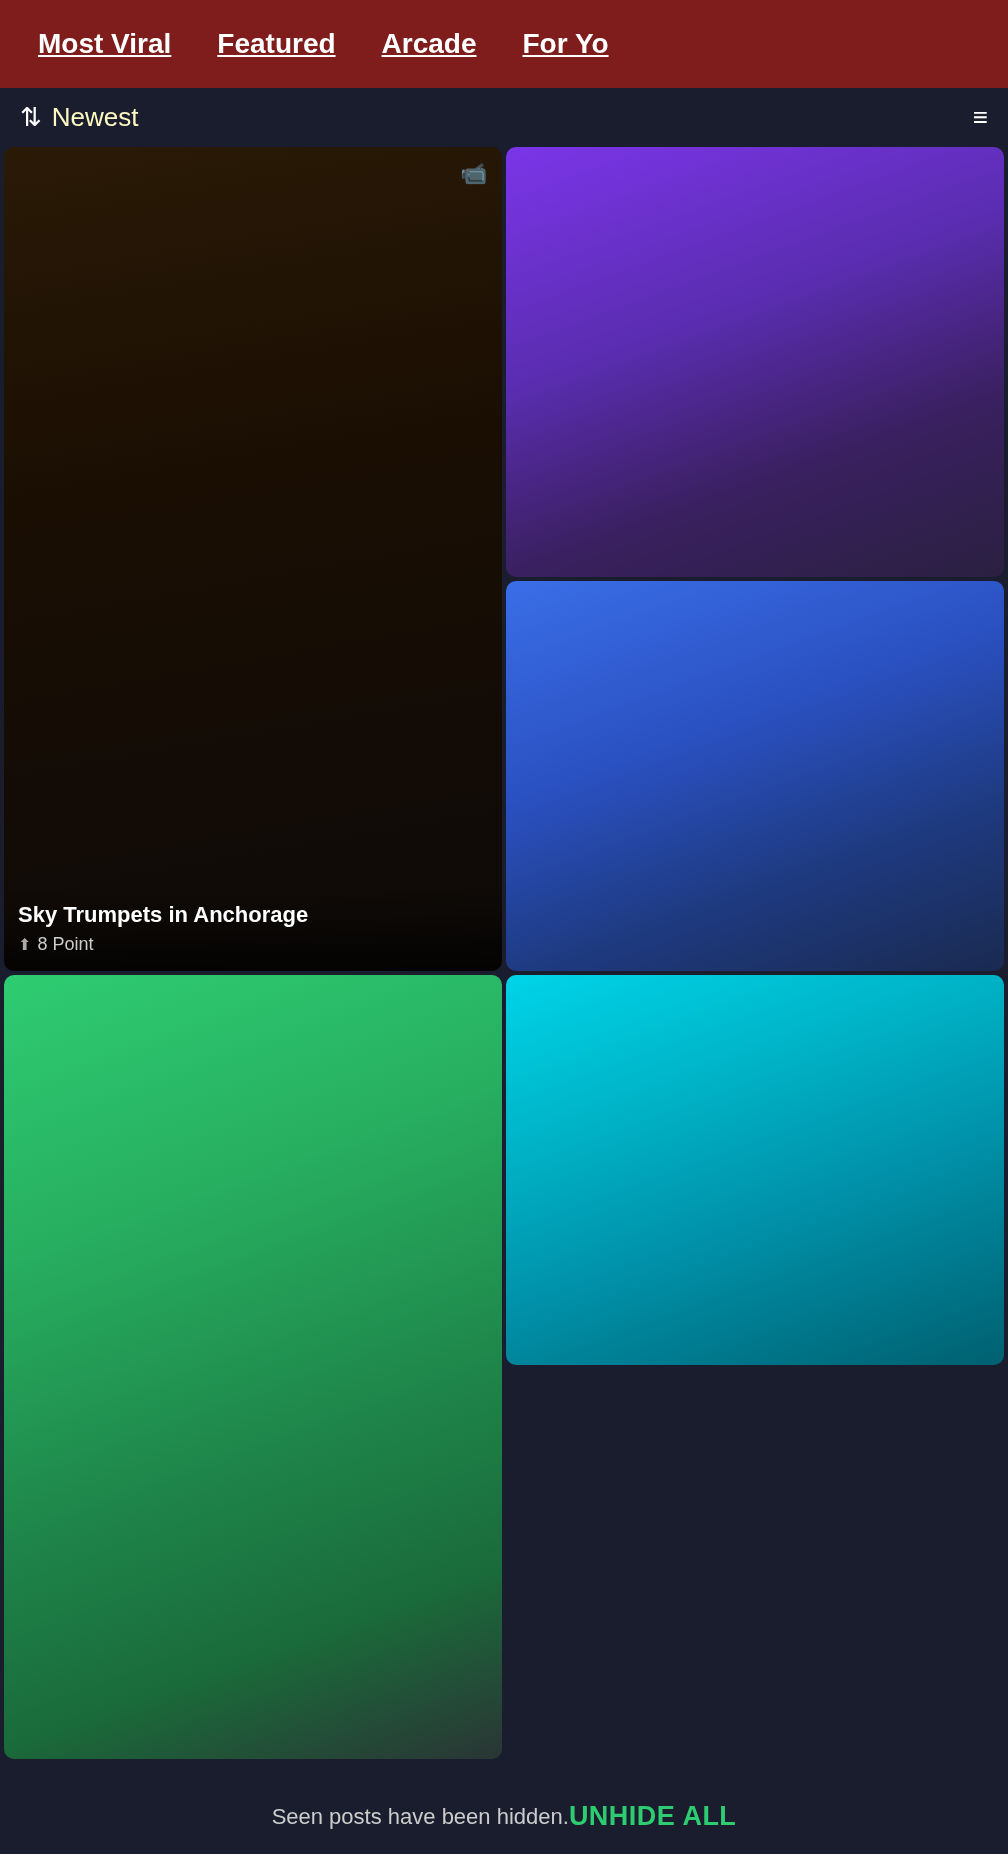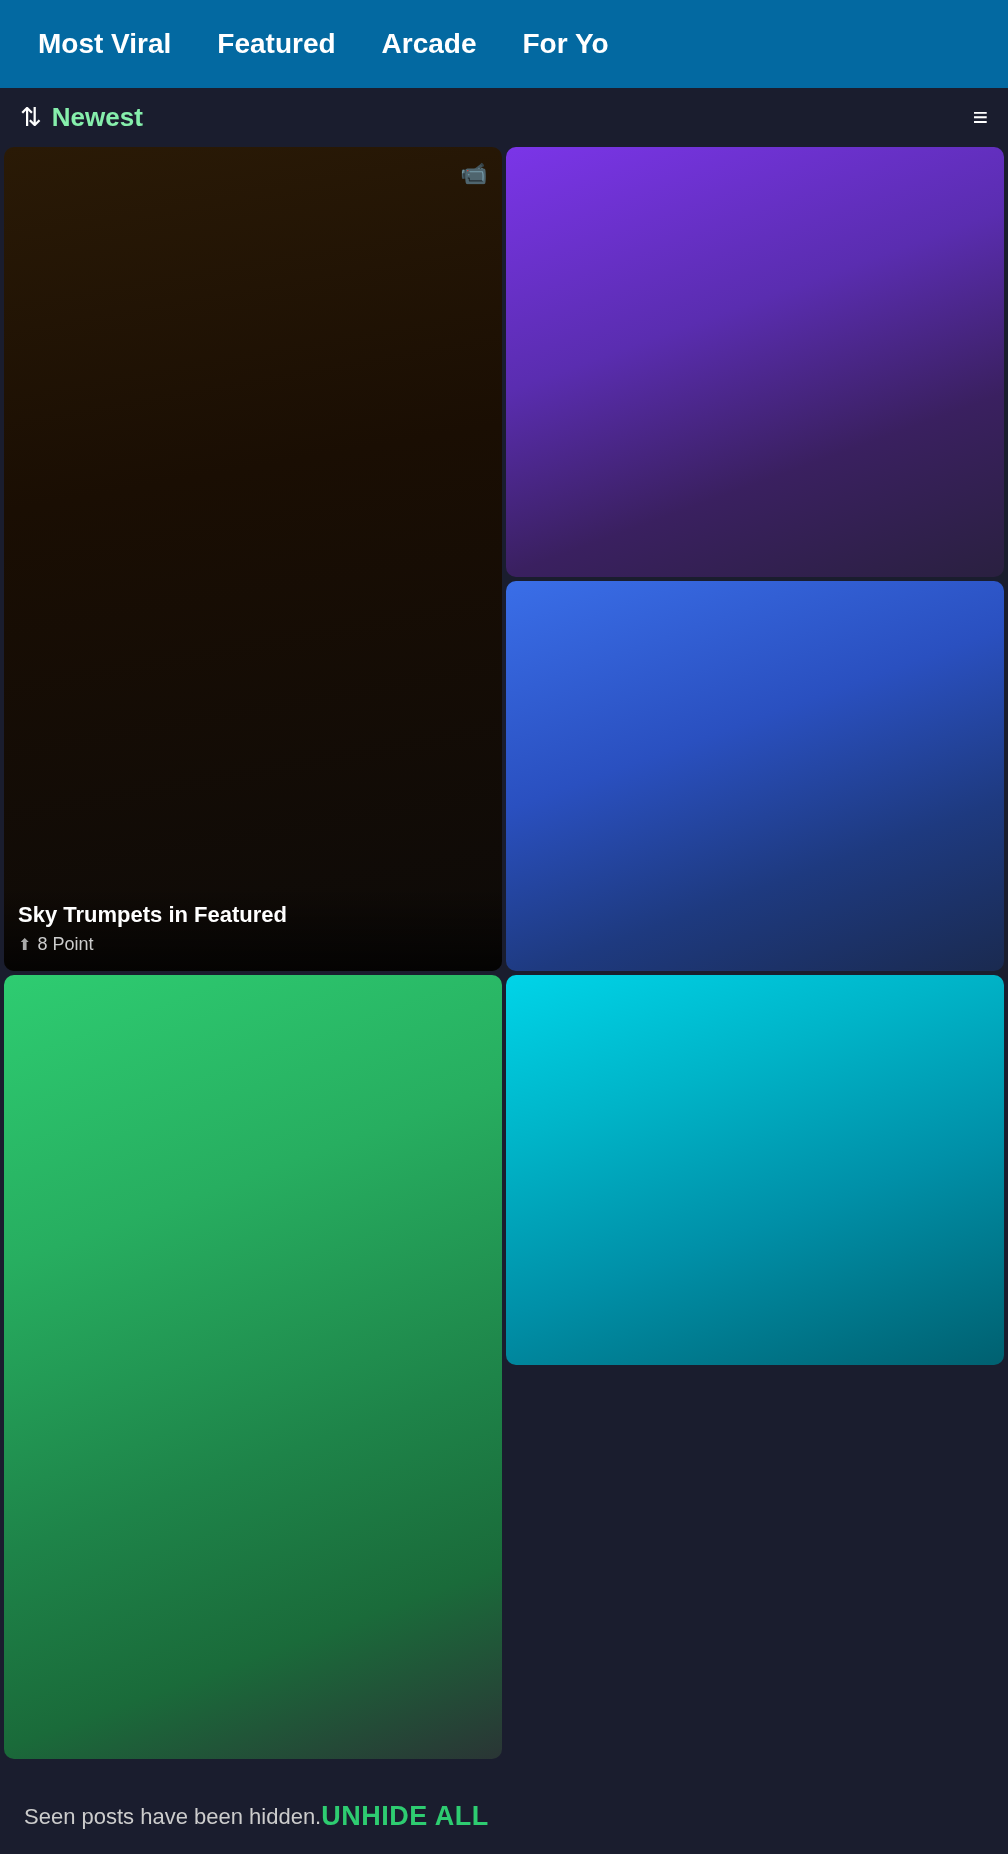--- a/index.html
+++ b/index.html
@@ -16,21 +16,22 @@
       color: #ffffff;
       overflow-x: hidden;
     }
 
     
     .top-nav {
       display: flex;
       align-items: center;
       padding: 18px 20px;
       gap: 10px;
-      background-color: #0369a1;
+      background-color: #7f1d1d;
+      text-decoration: underline;
     }
 
     .nav-item {
       font-size: 28px;
       font-weight: 600;
       color: #ffffff;
       cursor: pointer;
       padding: 10px 18px;
       border-radius: 40px;
       white-space: nowrap;
@@ -56,22 +57,22 @@
       gap: 10px;
     }
 
     .sort-icon {
       font-size: 26px;
       color: #ffffff;
     }
 
     .sort-label {
       font-size: 26px;
-      font-weight: 700;
-      color: #86efac;
+      font-weight: 400;
+      color: #fef9c3;
     }
 
     .filter-icon {
       font-size: 26px;
       color: #ffffff;
       cursor: pointer;
     }
 
     
     .grid {
@@ -159,21 +160,21 @@
       right: 14px;
       color: #ffffff;
       font-size: 22px;
       opacity: 0.9;
     }
 
     
     .bottom-bar {
       display: flex;
       align-items: center;
-      justify-content: flex-start;
+      justify-content: center;
       padding: 22px 24px;
       background-color: #1a1d2e;
       position: fixed;
       bottom: 0;
       width: 1008px;
     }
 
     .seen-text {
       font-size: 22px;
       color: #cccccc;
@@ -214,21 +215,21 @@
   <span class="filter-icon">≡</span>
 </div>
 
 <div class="grid-wrapper">
   <div class="grid">
 
     <div class="grid-item tall">
       <div class="card-1" style="height:100%; min-height:430px;"></div>
       <div class="video-icon">📹</div>
       <div class="card-overlay">
-        <div class="card-title">Sky Trumpets in Featured</div>
+        <div class="card-title">Sky Trumpets in Anchorage</div>
         <div class="card-points">
           <span class="points-arrow">⬆</span>
           <span>8 Point</span>
         </div>
       </div>
     </div>
 
     <div class="grid-item">
       <div class="card-2"></div>
     </div>

